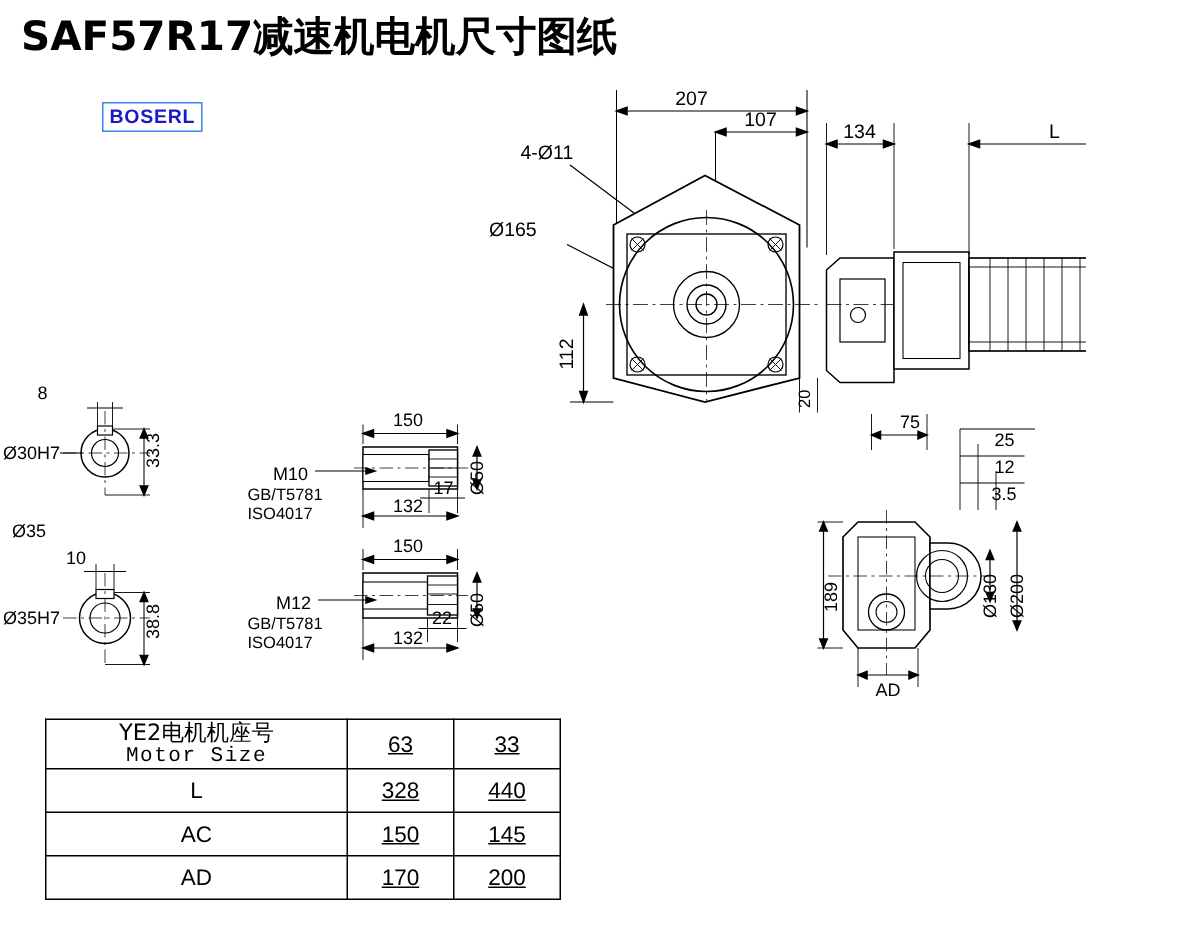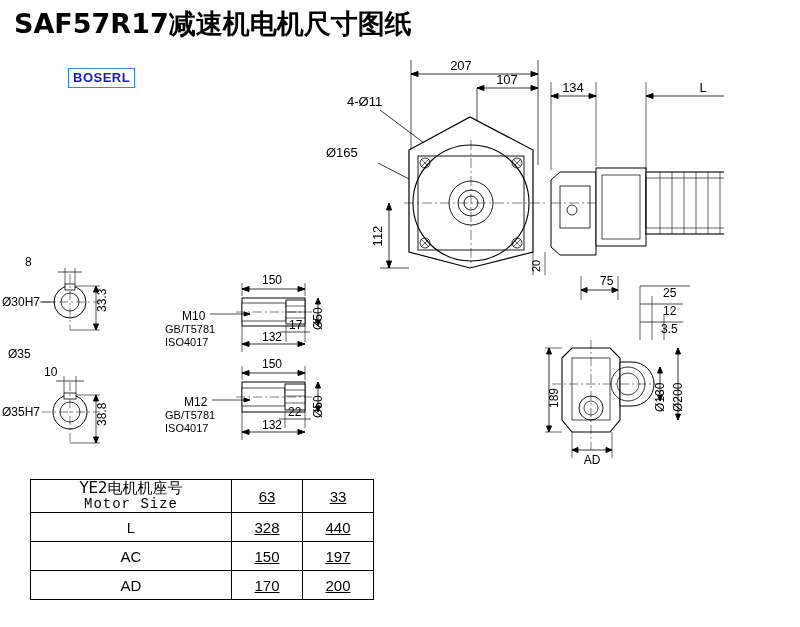--- a/index.html
+++ b/index.html
@@ -371,21 +371,21 @@
         <td class="val">33</td>
       </tr>
       <tr>
         <td class="label">L</td>
         <td class="val">328</td>
         <td class="val">440</td>
       </tr>
       <tr>
         <td class="label">AC</td>
         <td class="val">150</td>
-        <td class="val">197</td>
+        <td class="val">145</td>
       </tr>
       <tr>
         <td class="label">AD</td>
         <td class="val">170</td>
         <td class="val">200</td>
       </tr>
     </tbody>
   </table>
 
 </div>

